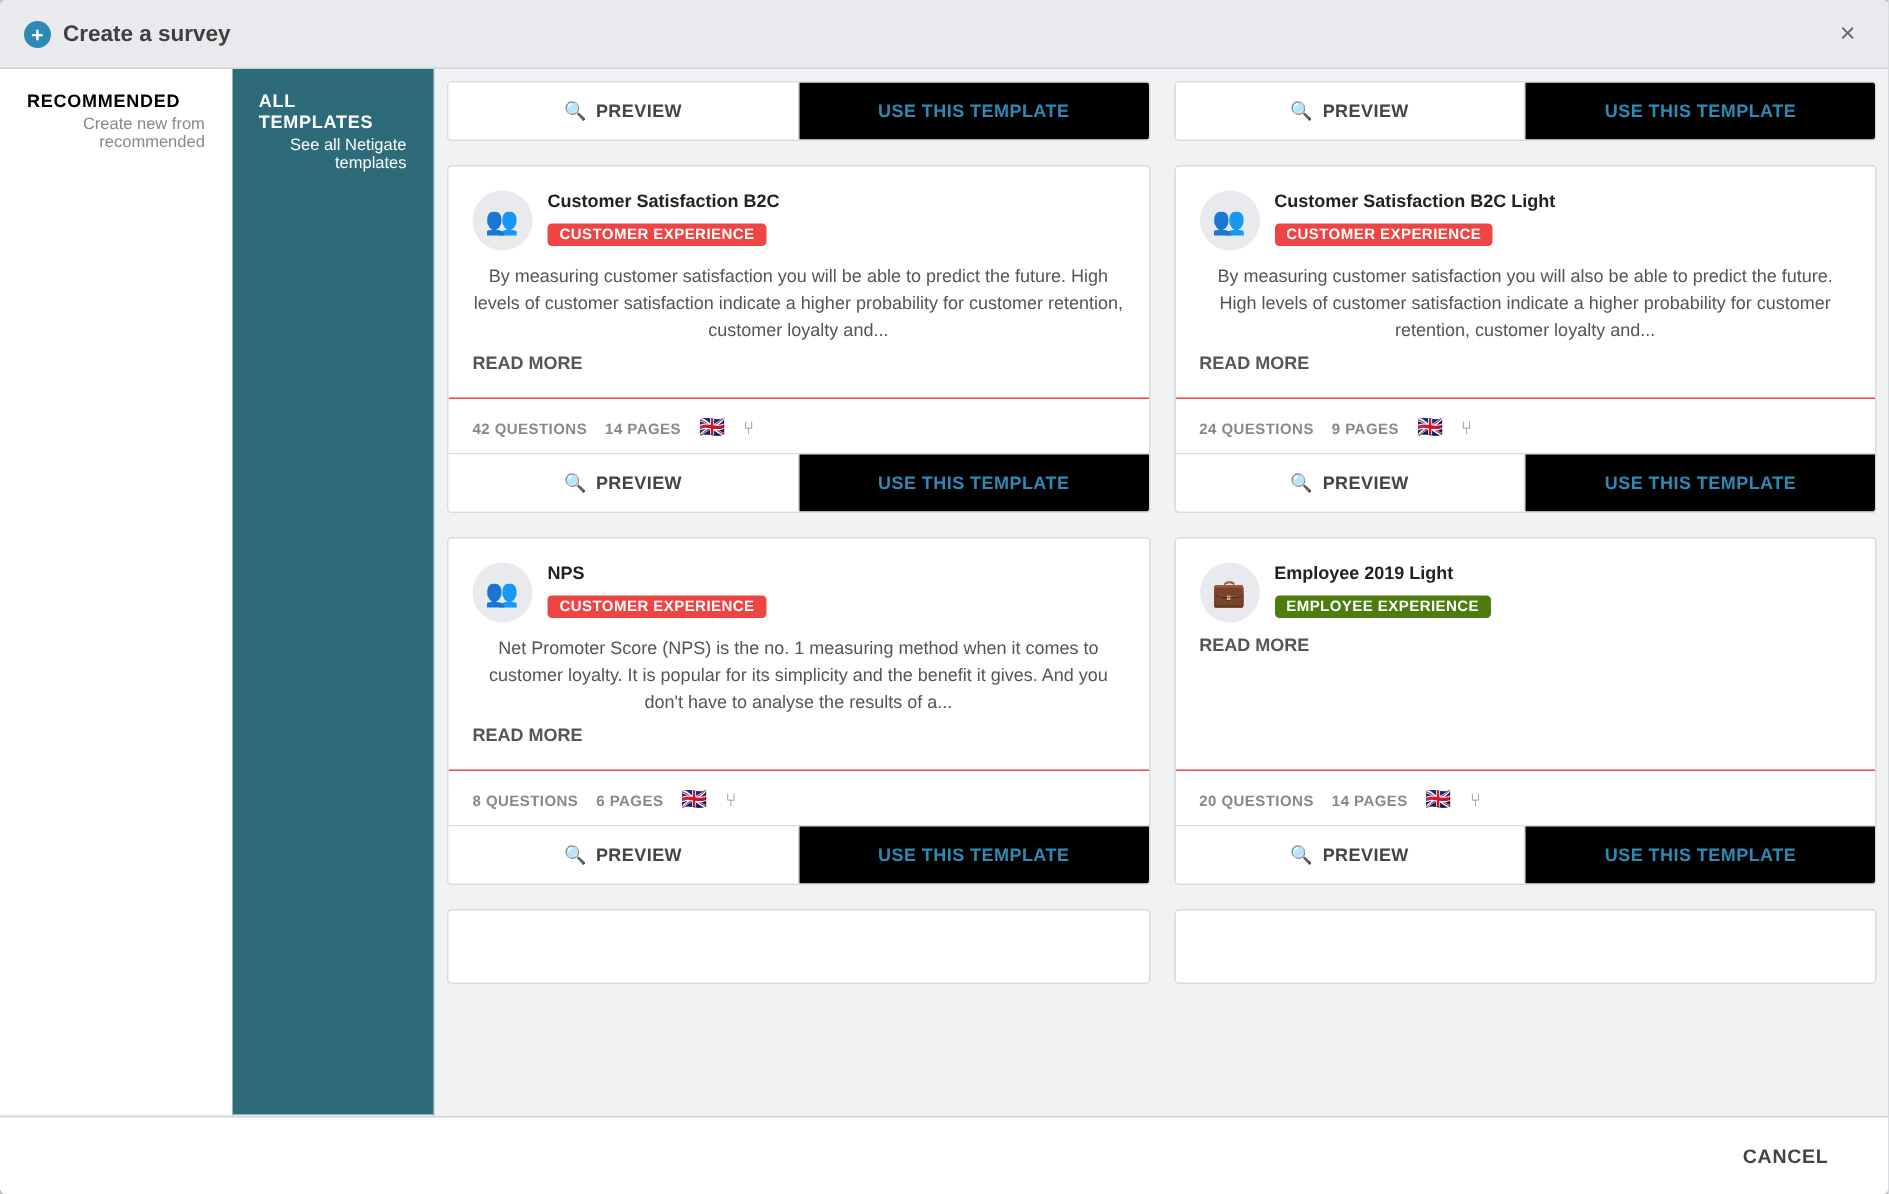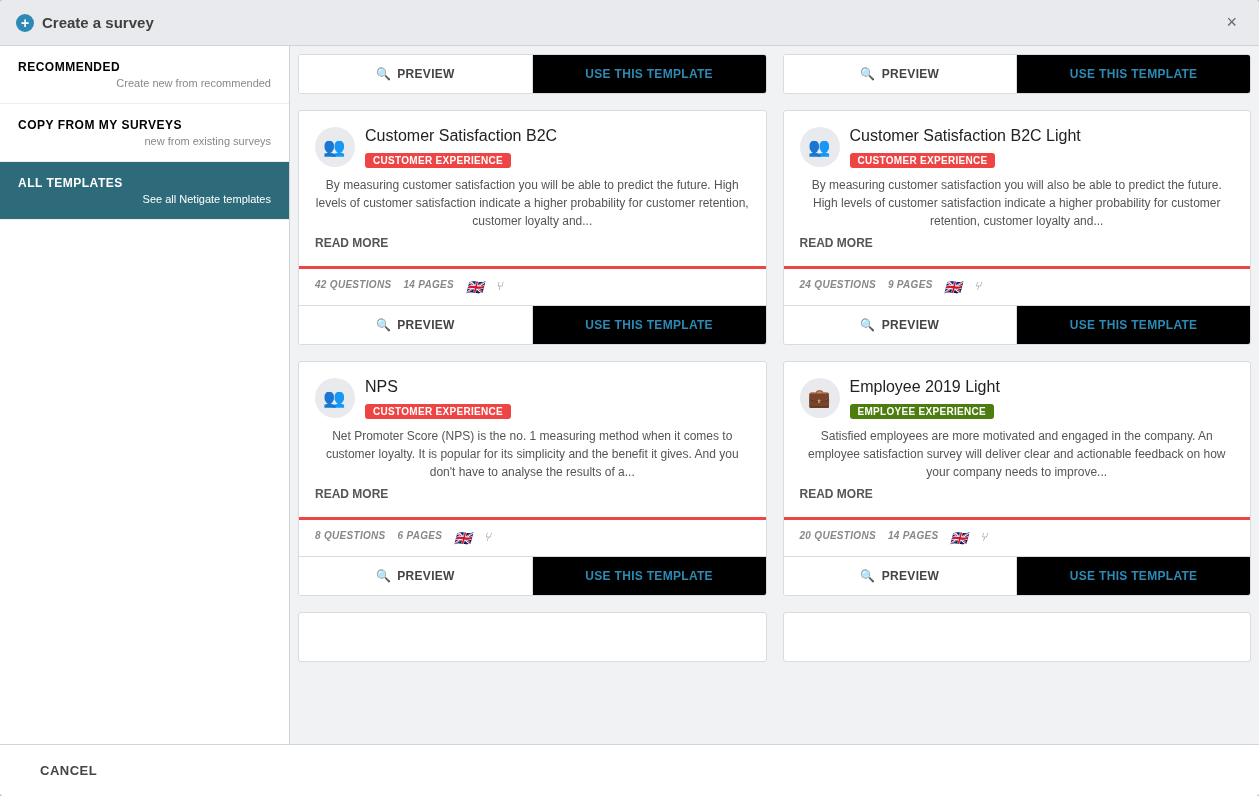--- a/index.html
+++ b/index.html
@@ -52,21 +52,21 @@
     .modal-body {
       display: flex;
       flex: 1;
       overflow: hidden;
     }
     .sidebar {
       width: 290px;
       background: #fff;
       border-right: 1px solid #d0d3d8;
       display: flex;
-      flex-direction: column;
+      flex-direction: row;
     }
     .sidebar-item {
       padding: 14px 18px;
       cursor: pointer;
       border-bottom: 1px solid #eee;
     }
     .sidebar-item.active {
       background: #2d6b7a;
       color: #fff;
     }
@@ -119,22 +119,22 @@
       align-items: center;
       justify-content: center;
       flex-shrink: 0;
       color: #888;
       font-size: 18px;
     }
     .card-title-area {
       flex: 1;
     }
     .card-title {
-      font-size: 16px;
-      font-weight: 400;
+      font-size: 12px;
+      font-weight: 700;
       color: #222;
       margin-bottom: 5px;
     }
     .badge {
       display: inline-block;
       padding: 2px 8px;
       border-radius: 3px;
       font-size: 10px;
       font-weight: 600;
       text-transform: uppercase;
@@ -155,27 +155,26 @@
       text-align: center;
     }
     .read-more {
       font-size: 12px;
       color: #555;
       font-weight: 700;
       cursor: pointer;
     }
     .card-meta {
       display: flex;
-      align-items: flex-start;
+      align-items: flex-end;
       gap: 12px;
       padding: 10px 16px;
-      border-top: 3px solid #ef4444;
+      border-top: 1px solid #ef4444;
       font-size: 11px;
       color: #888;
-      font-style: italic;
     }
     .meta-item {
       display: flex;
       align-items: center;
       gap: 3px;
       font-weight: 600;
       letter-spacing: 0.3px;
       font-size: 10px;
     }
     .flag {
@@ -214,20 +213,21 @@
       font-size: 12px;
       font-weight: 600;
       color: #2d8ab5;
       letter-spacing: 0.3px;
     }
     .modal-footer {
       background: #fff;
       border-top: 1px solid #d0d3d8;
       padding: 12px 24px;
       display: flex;
+      justify-content: flex-end;
     }
     .btn-cancel {
       background: none;
       border: none;
       cursor: pointer;
       font-size: 13px;
       font-weight: 700;
       color: #444;
       letter-spacing: 0.5px;
       padding: 6px 16px;
@@ -281,24 +281,20 @@
     </div>
     <button class="modal-close">×</button>
   </div>
 
   <div class="modal-body">
 
     <div class="sidebar">
       <div class="sidebar-item">
         <div class="sidebar-item-title">RECOMMENDED</div>
         <div class="sidebar-item-subtitle">Create new from recommended</div>
-      </div>
-      <div class="sidebar-item">
-        <div class="sidebar-item-title">COPY FROM MY SURVEYS</div>
-        <div class="sidebar-item-subtitle">new from existing surveys</div>
       </div>
       <div class="sidebar-item active">
         <div class="sidebar-item-title">ALL TEMPLATES</div>
         <div class="sidebar-item-subtitle">See all Netigate templates</div>
       </div>
     </div>
 
     <div class="content-scroll">
 
       <div class="cards-grid">
@@ -407,21 +403,20 @@
 
         <div class="card">
           <div class="card-body">
             <div class="card-header-row">
               <div class="card-icon">💼</div>
               <div class="card-title-area">
                 <div class="card-title">Employee 2019 Light</div>
                 <span class="badge badge-employee">Employee Experience</span>
               </div>
             </div>
-            <div class="card-description">Satisfied employees are more motivated and engaged in the company. An employee satisfaction survey will deliver clear and actionable feedback on how your company needs to improve...</div>
             <div class="read-more">READ MORE</div>
           </div>
           <div class="card-meta">
             <span class="meta-item">20 QUESTIONS</span>
             <span class="meta-item">14 PAGES</span>
             <span class="flag">🇬🇧</span>
             <span class="branch-icon">⑂</span>
           </div>
           <div class="card-actions">
             <button class="btn-preview">

